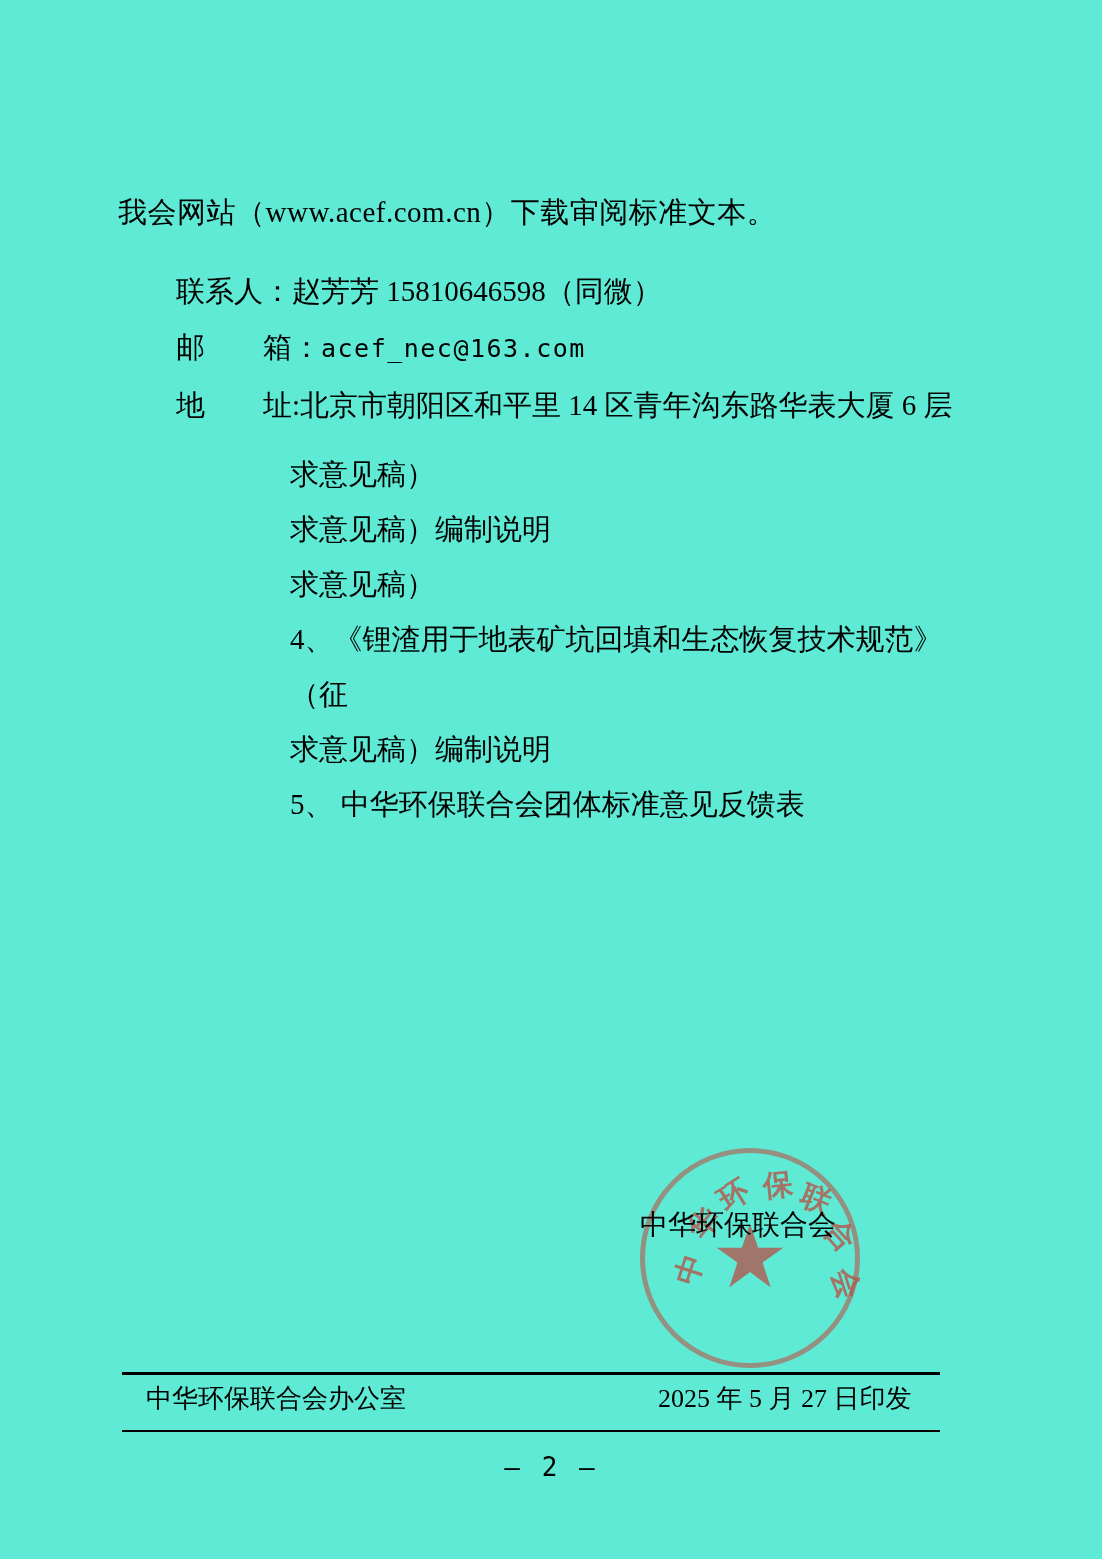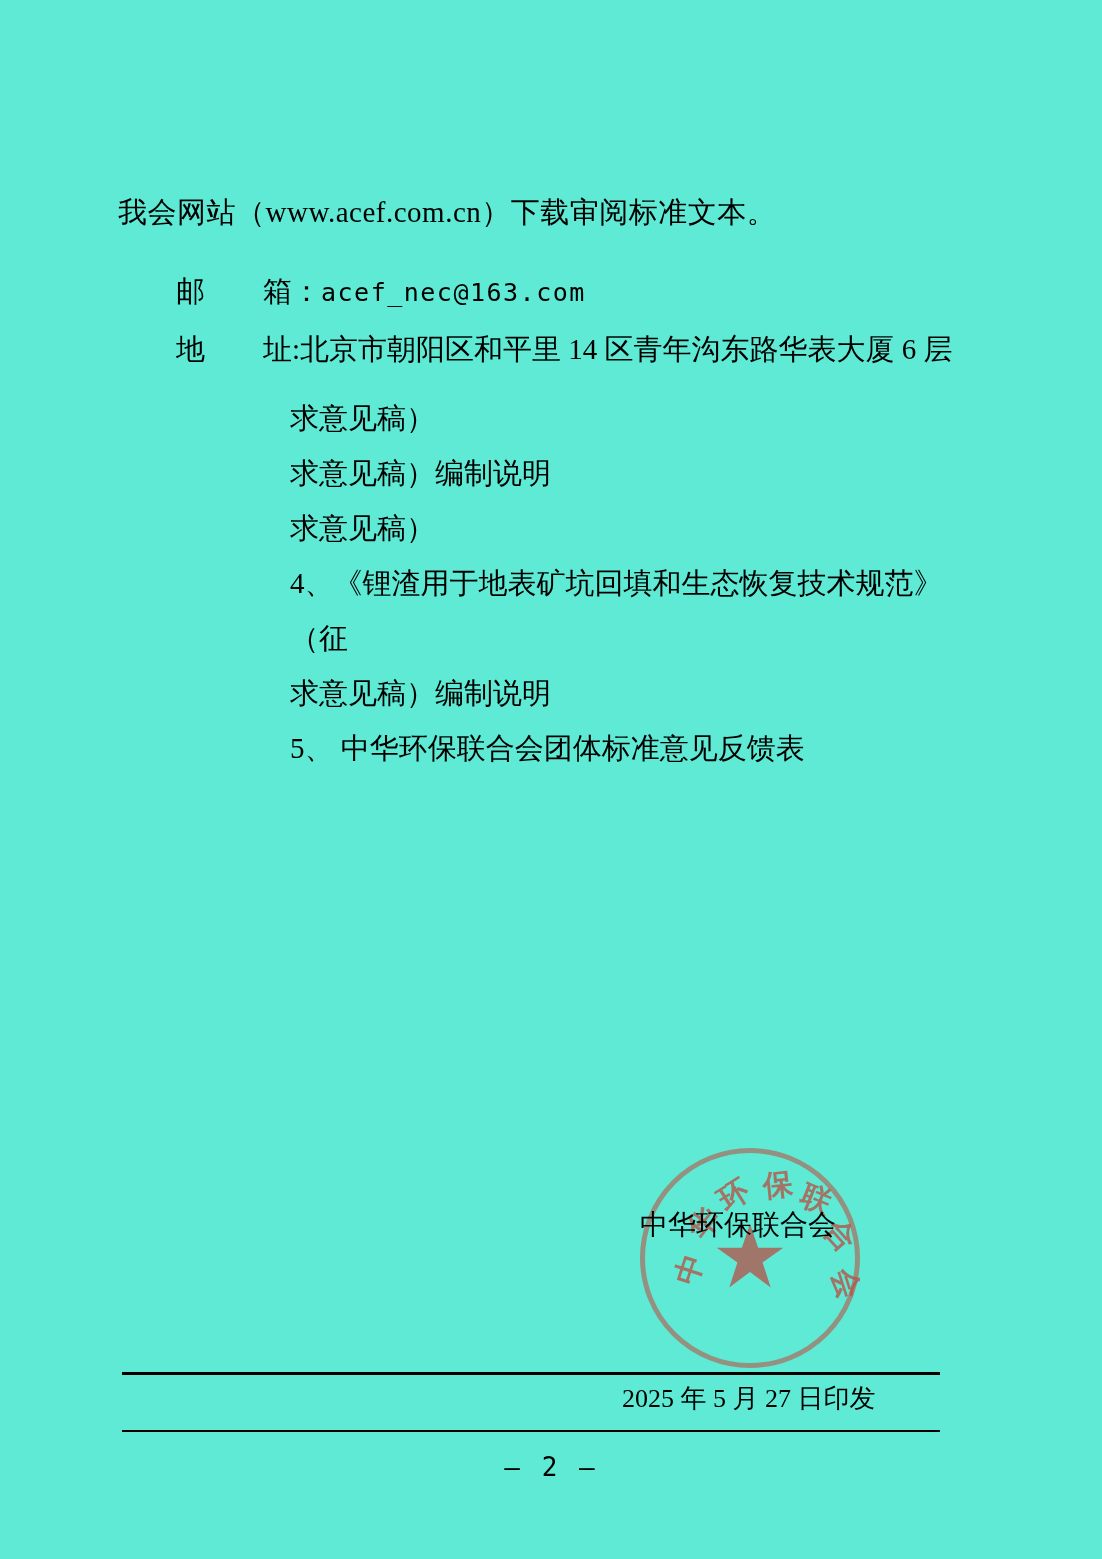--- a/index.html
+++ b/index.html
@@ -159,21 +159,21 @@
   }
   .footer-left {
     position: absolute;
     left: 146px;
     top: 1381px;
     font-size: 26px;
     white-space: nowrap;
   }
   .footer-right {
     position: absolute;
-    left: 622px;
+    left: 658px;
     top: 1381px;
     font-size: 26px;
     white-space: nowrap;
   }
   .page-number {
     position: absolute;
     left: 0;
     top: 1452px;
     width: 1102px;
     text-align: center;
@@ -188,20 +188,23 @@
 <div class="page">
 
   <div class="content">
 
     <div class="line">
       <span>我会网站（www.acef.com.cn）下载审阅标准文本。</span>
     </div>
 
 
     <div class="contact-block">
+      <div class="contact-line">
+        <span>联系人：</span><span>赵芳芳 15810646598（同微）</span>
+      </div>
       <div class="contact-line">
         <span>邮　　箱：</span><span class="mono">acef_nec@163.com</span>
       </div>
       <div class="contact-line">
         <span>地　　址:</span><span>北京市朝阳区和平里 14 区青年沟东路华表大厦 6 层</span>
       </div>
     </div>
 
     <div class="attach-block">
 
@@ -236,17 +239,18 @@
       <span class="seal-char" style="left:180px; top:62px;  transform: rotate(48deg);">合</span>
       <span class="seal-char" style="left:186px; top:110px; transform: rotate(72deg);">会</span>
     </div>
   </div>
 
   <div class="sign-area">
     <div class="sign-line">中华环保联合会</div>
   </div>
 
   <div class="footer-rule-top"></div>
+  <div class="footer-left">中华环保联合会办公室</div>
   <div class="footer-right">2025 年 5 月 27 日印发</div>
   <div class="footer-rule-bottom"></div>
   <div class="page-number">— 2 —</div>
 
 </div>
 
 </body></html>

